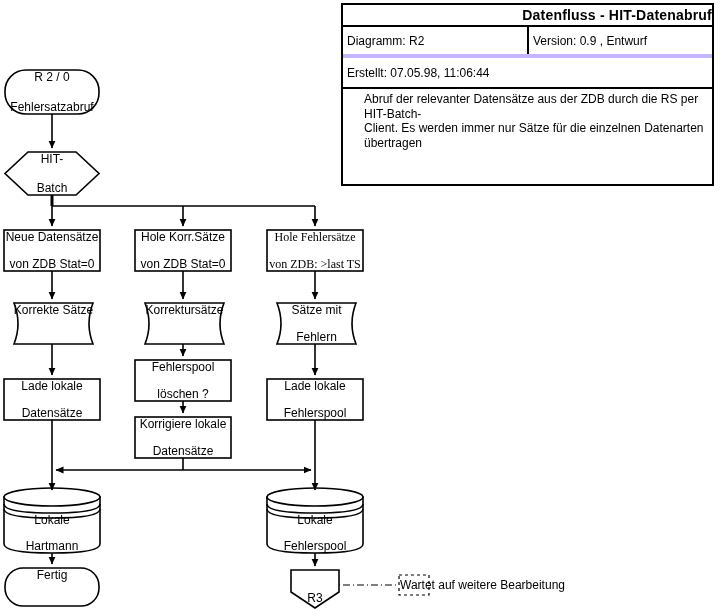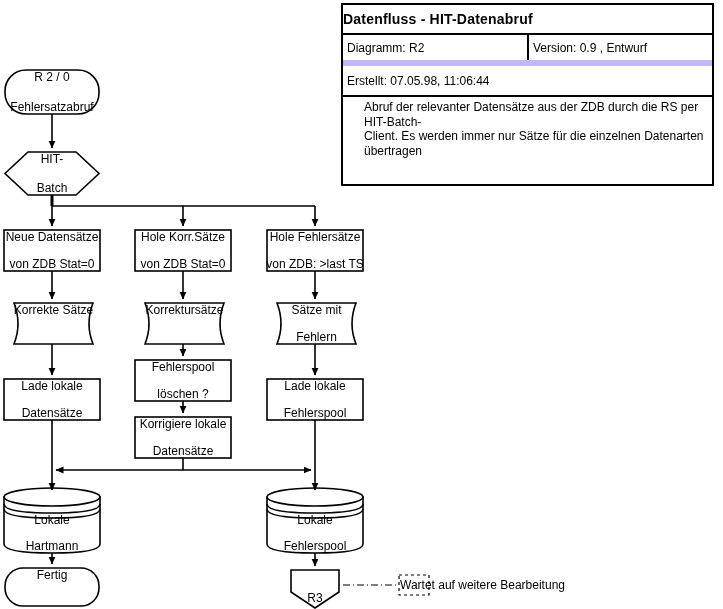--- a/index.html
+++ b/index.html
@@ -5,24 +5,24 @@
   html,body{margin:0;padding:0;background:#ffffff;}
   body{width:723px;height:609px;position:relative;overflow:hidden;
        font-family:"Liberation Sans","DejaVu Sans",sans-serif;color:#000;}
 
   #canvas{position:absolute;left:0;top:0;width:723px;height:609px;}
 
   
   .doc-table{position:absolute;left:341px;top:3px;width:373px;height:183px;
              border:2px solid #000;box-sizing:border-box;background:#fff;}
   .dt-row{display:flex;width:100%;box-sizing:border-box;}
-  .dt-title{height:30px;border-bottom:2px solid #000;display:flex;
-            align-items:center;justify-content:flex-start;font-weight:bold;
+  .dt-title{height:22px;border-bottom:2px solid #000;display:flex;
+            align-items:center;justify-content:flex-end;font-weight:bold;
             font-size:14px;letter-spacing:.2px;}
-  .dt-r2{height:31px;border-bottom:6px solid #c4b5fd;}
+  .dt-r2{height:31px;border-bottom:4px solid #c4b5fd;}
   .dt-r3{height:31px;border-bottom:2px solid #000;}
   .dt-cell{display:flex;align-items:center;padding-left:4px;font-size:12px;
            box-sizing:border-box;}
   .dt-cell.left{width:186px;border-right:2px solid #000;}
   .dt-cell.right{width:183px;}
   .dt-desc{padding:3px 4px 0 21px;font-size:12px;line-height:14.5px;
            box-sizing:border-box;}
 
   
   .nodetext{position:absolute;display:flex;flex-direction:column;
@@ -182,21 +182,21 @@
 </div>
 <div class="nodetext" style="left:135px;top:360px;width:96px;height:41px;">
   <span>Fehlerspool</span>
   <span>löschen ?</span>
 </div>
 <div class="nodetext" style="left:135px;top:417px;width:96px;height:41px;">
   <span>Korrigiere lokale</span>
   <span>Datensätze</span>
 </div>
 
-<div class="nodetext" style="left:267px;top:230px;width:96px;height:41px;">
+<div class="nodetext" style="left:267px;top:230px;width:96px;height:41px;font-family:Liberation Serif, serif;">
   <span>Hole Fehlersätze</span>
   <span>von ZDB: &gt;last TS</span>
 </div>
 <div class="nodetext" style="left:277px;top:303px;width:79px;height:41px;">
   <span>Sätze mit</span>
   <span>Fehlern</span>
 </div>
 <div class="nodetext" style="left:267px;top:379px;width:96px;height:41px;">
   <span>Lade lokale</span>
   <span>Fehlerspool</span>

